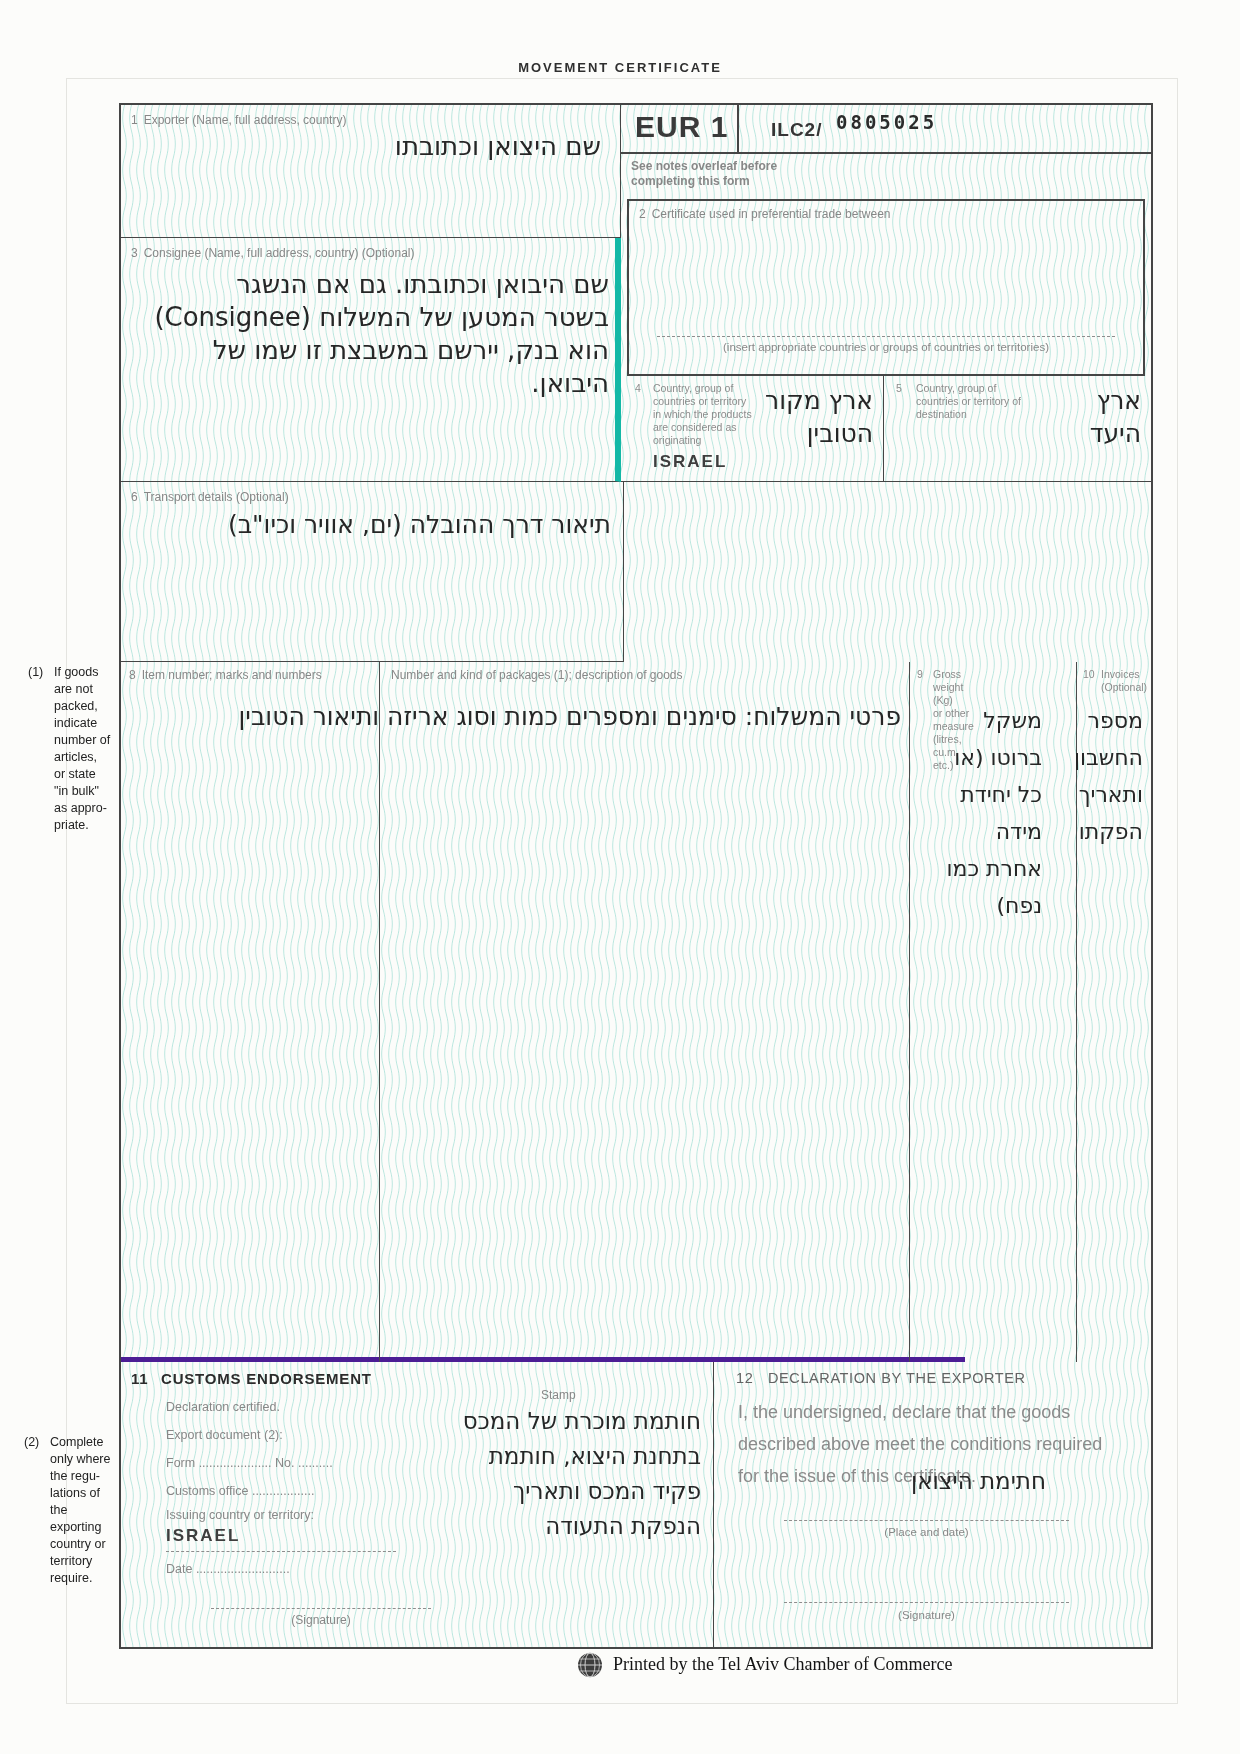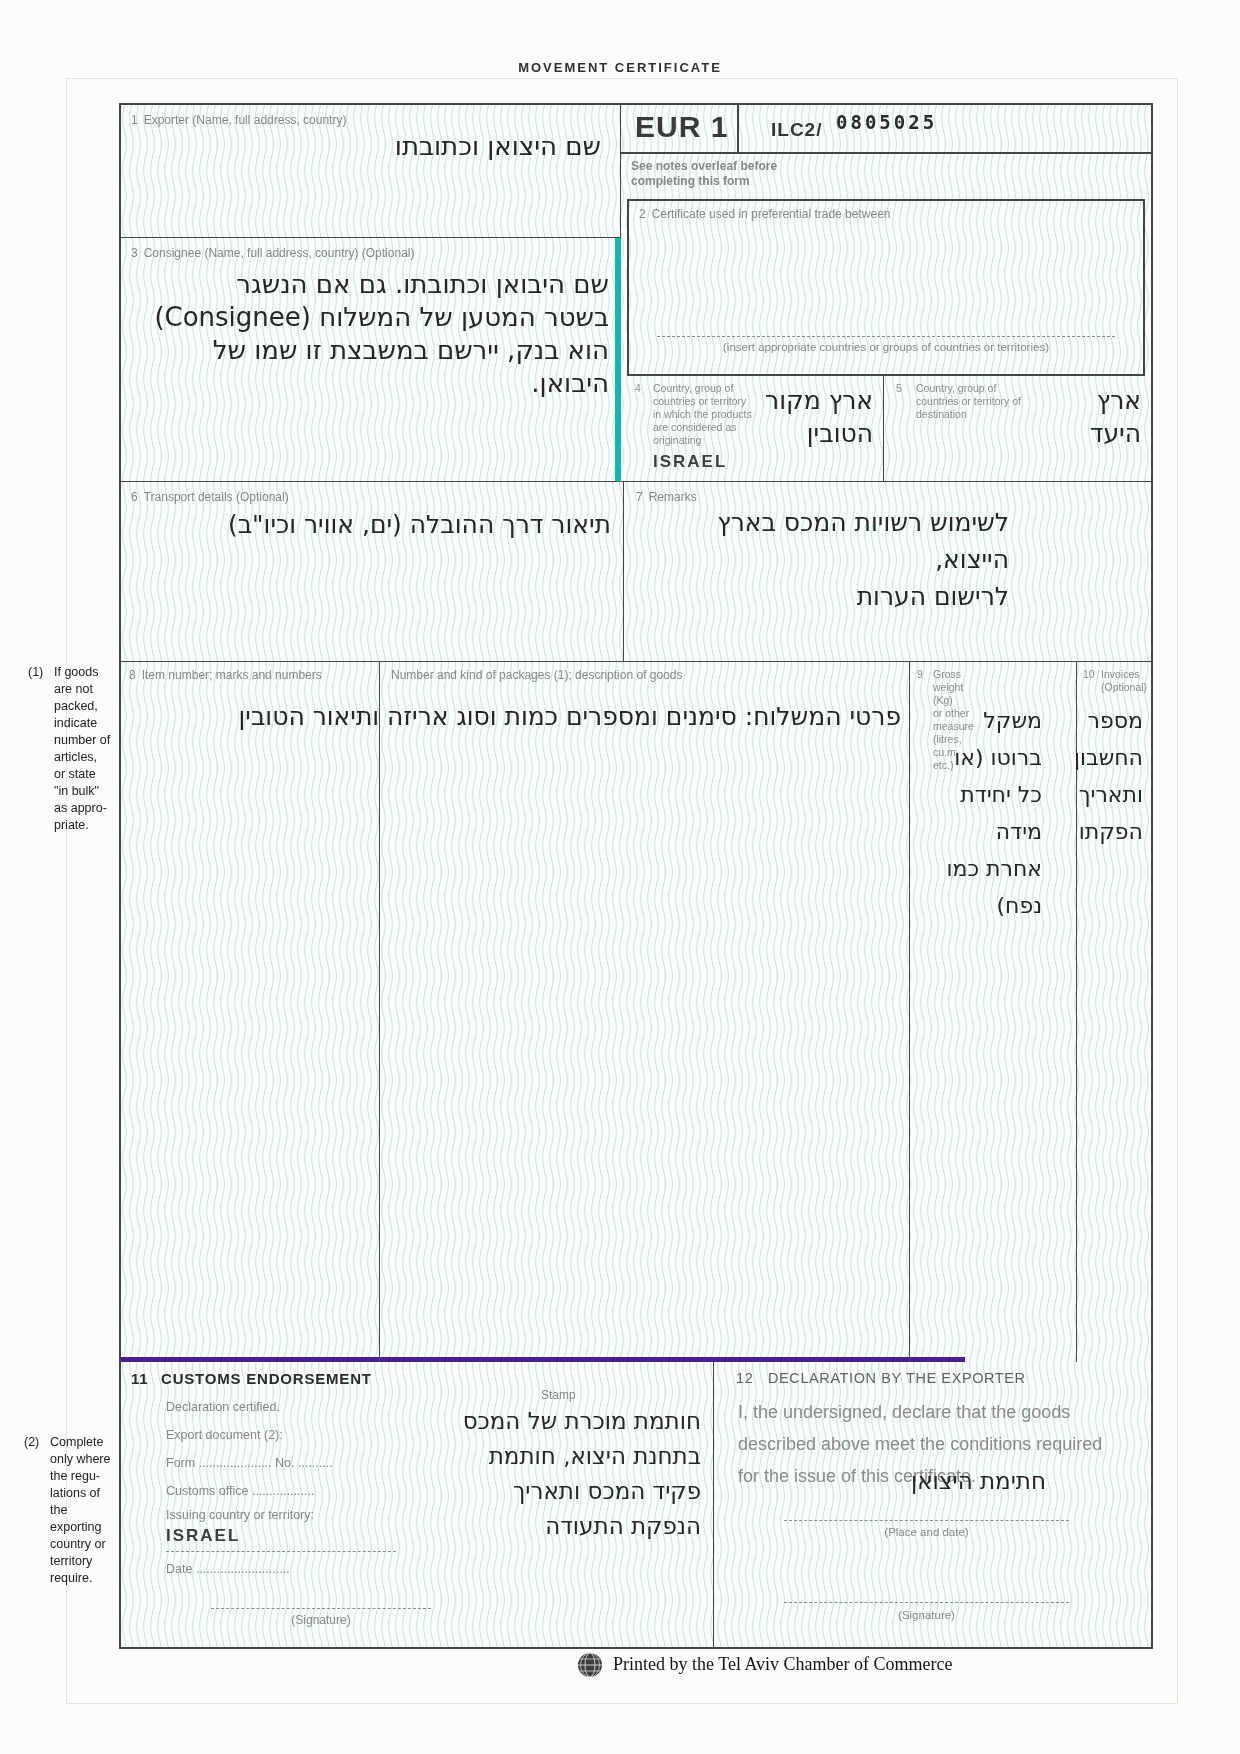--- a/index.html
+++ b/index.html
@@ -128,27 +128,20 @@
     </div>
   </div>
 
   <div class="abs cell" style="left:0;top:377px;width:503px;height:180px;border-right:1px solid #454545;border-bottom:1px solid #454545;z-index:1;">
     <div class="abs lbl" style="left:10px;top:8px;">
       <span class="bnum">6</span><span>Transport details (Optional)</span>
     </div>
     <div class="abs heb" style="left:10px;width:480px;top:28px;font-size:25px;">תיאור דרך ההובלה (ים, אוויר וכיו"ב)</div>
   </div>
 
-  <div class="abs cell" style="left:503px;top:377px;width:527px;height:180px;border-bottom:1px solid #454545;z-index:1;">
-    <div class="abs lbl" style="left:12px;top:8px;">
-      <span class="bnum">7</span><span>Remarks</span>
-    </div>
-    <div class="abs heb ml" style="left:20px;width:365px;top:22px;font-size:25px;line-height:37px;">לשימוש רשויות המכס בארץ הייצוא,
-לרישום הערות</div>
-  </div>
 
   <div class="abs cell" style="left:0;top:557px;width:844px;height:700px;border-bottom:5px solid #4c1d95;z-index:1;">
     <div class="abs vline" style="left:258px;top:0;height:700px;"></div>
     <div class="abs vline" style="left:788px;top:0;height:700px;"></div>
     <div class="abs vline" style="left:955px;top:0;height:700px;"></div>
 
     <div class="abs lbl" style="left:8px;top:6px;">
       <span class="bnum">8</span><span>Item number; marks and numbers</span>
     </div>
     <div class="abs lbl" style="left:270px;top:6px;">Number and kind of packages (1); description of goods</div>

